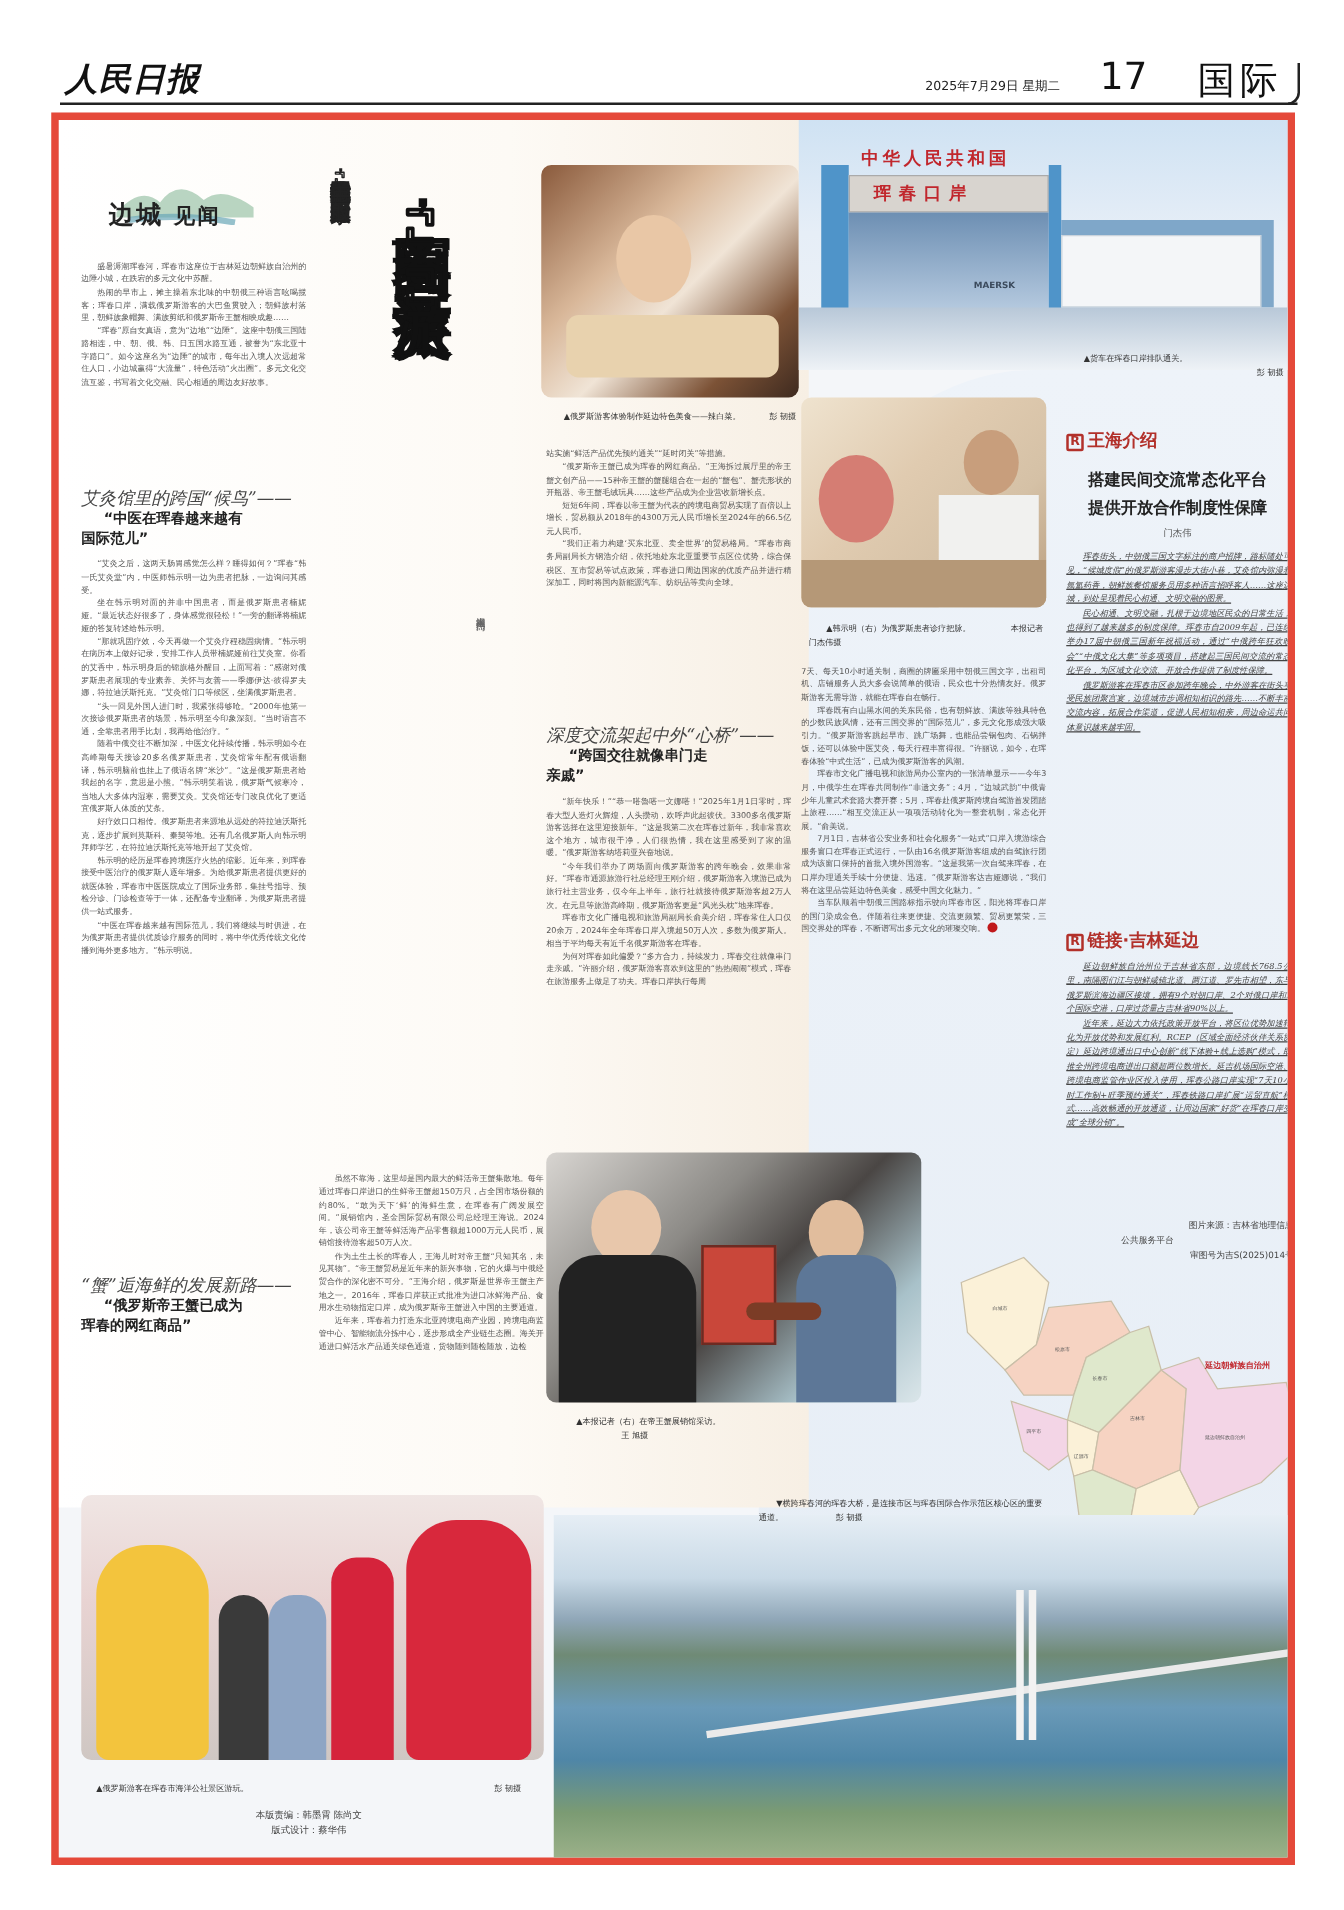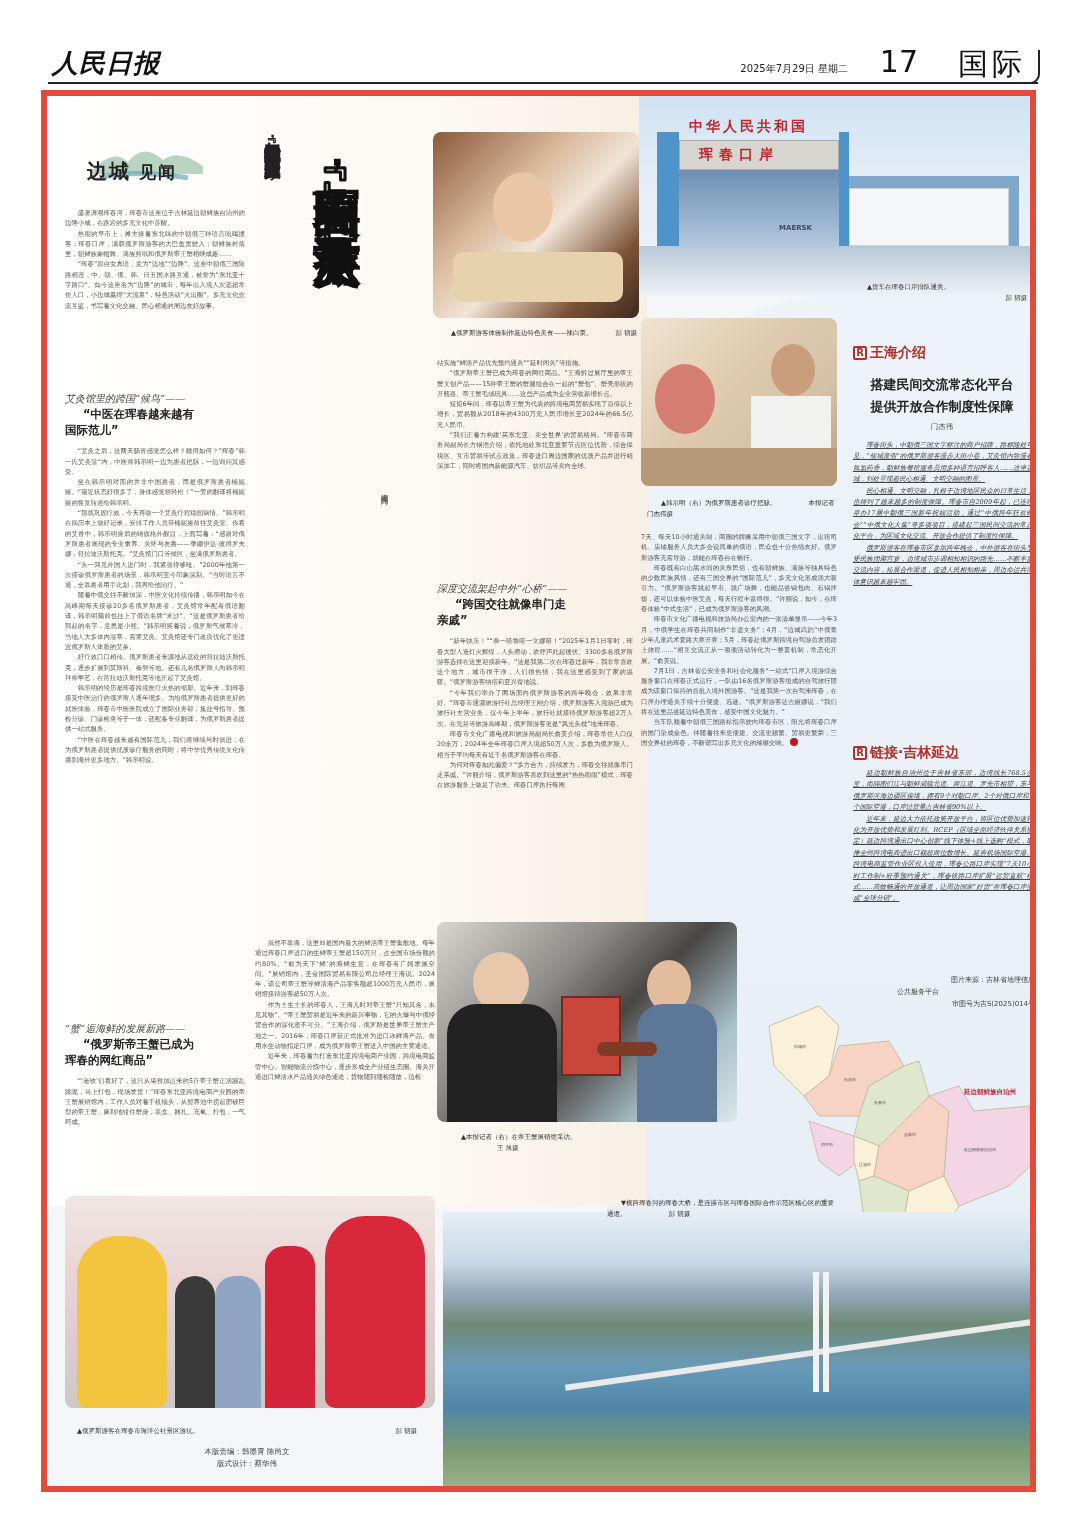--- a/index.html
+++ b/index.html
@@ -17,21 +17,21 @@
   
   .frame { position: absolute; left: 41px; top: 90px; width: 995px; height: 1402px; border: 6px solid #e5493a; background: #f4f6f9; overflow: hidden; }
   .frame-inner { position: absolute; inset: 0; }
 
   .bg-cream { position: absolute; left: 0; top: 0; width: 600px; height: 1110px; background: linear-gradient(90deg, #ffffff 0%, #fdfaf5 60%, #f7efe4 100%); }
   .bg-blue { position: absolute; left: 560px; top: 200px; width: 440px; height: 1000px; background: linear-gradient(180deg, #eef3f9, #e7eef6); border-top-left-radius: 50% 30%; }
 
   .col { position: absolute; font-size: 6.4px; line-height: 10.3px; color: #555; text-align: justify; font-family: "DejaVu Sans", sans-serif; }
   .col p { text-indent: 2em; margin-bottom: 0; }
 
-  .kicker { font-family: "DejaVu Serif", serif; font-style: italic; font-size: 10px; color: #444; margin: 8px 0 2px 0; }
+  .kicker { font-family: "DejaVu Serif", serif; font-style: italic; font-size: 14px; color: #444; margin: 8px 0 2px 0; }
   .subhead { font-family: "DejaVu Sans", sans-serif; font-weight: bold; font-size: 11.5px; line-height: 16px; color: #222; margin-bottom: 8px; }
   .subhead .indent { padding-left: 18px; }
 
   .brand { position: absolute; left: 26px; top: 40px; width: 150px; height: 60px; }
   .brand .mount { position: absolute; left: 20px; top: 4px; width: 110px; height: 40px; }
   .brand .label { position: absolute; left: 14px; top: 22px; font-family: Liberation Sans, sans-serif; font-size: 20px; font-weight: bold; color: #222; letter-spacing: 2px; }
   .brand .label span { font-size: 17px; margin-left: 8px; }
 
   .vtitle { position: absolute; writing-mode: vertical-rl; font-family: "DejaVu Sans", sans-serif; font-weight: bold; color: #111; }
   .vdeck { position: absolute; writing-mode: vertical-rl; font-family: "DejaVu Serif", serif; font-weight: bold; color: #222; }
@@ -97,21 +97,20 @@
       <p>韩示明的经历是珲春跨境医疗火热的缩影。近年来，到珲春接受中医治疗的俄罗斯人逐年增多。为给俄罗斯患者提供更好的就医体验，珲春市中医医院成立了国际业务部，集挂号指导、预检分诊、门诊检查等于一体，还配备专业翻译，为俄罗斯患者提供一站式服务。</p>
       <p>“中医在珲春越来越有国际范儿，我们将继续与时俱进，在为俄罗斯患者提供优质诊疗服务的同时，将中华优秀传统文化传播到海外更多地方。”韩示明说。</p>
     </div>
 
     <div class="col" style="left:18px; top:920px; width:180px;">
       <div class="kicker">“蟹”逅海鲜的发展新路——</div>
       <div class="subhead">
         <div class="indent">“俄罗斯帝王蟹已成为</div>
         <div>珲春的网红商品”</div>
       </div>
-      <p>“‘老铁’们看好了，这只从堪察加运来的5斤帝王蟹正活蹦乱跳呢，马上打包，现场发货！”珲春东北亚跨境电商产业园的帝王蟹展销馆内，工作人员对着手机镜头，从暂养池中捞起肥硕巨型的帝王蟹，麻利地钳住蟹身，装盒、捆扎、充氧、打包，一气呵成。</p>
     </div>
 
     <div class="vdeck" style="left:215px; top:36px; height:580px; font-size:16.5px; line-height:20px;">这座位于中朝俄三国交界处名为『边陲』的城市，对周边国家吸引力非同一般</div>
     <div class="vtitle" style="left:262px; top:56px; height:780px; font-size:48px; line-height:58px;">珲春『火出圈』，不只『艾灸旅游』</div>
     <div class="vbyline" style="left:332px; top:392px;">本报记者 门杰伟</div>
 
     <div class="col" style="left:208px; top:842px; width:180px;">
       <p>虽然不靠海，这里却是国内最大的鲜活帝王蟹集散地。每年通过珲春口岸进口的生鲜帝王蟹超150万只，占全国市场份额的约80%。“敢为天下‘鲜’的海鲜生意，在珲春有广阔发展空间。”展销馆内，圣金国际贸易有限公司总经理王海说。2024年，该公司帝王蟹等鲜活海产品零售额超1000万元人民币，展销馆接待游客超50万人次。</p>
       <p>作为土生土长的珲春人，王海儿时对帝王蟹“只知其名，未见其物”。“帝王蟹贸易是近年来的新兴事物，它的火爆与中俄经贸合作的深化密不可分。”王海介绍，俄罗斯是世界帝王蟹主产地之一。2016年，珲春口岸获正式批准为进口冰鲜海产品、食用水生动物指定口岸，成为俄罗斯帝王蟹进入中国的主要通道。</p>
       <p>近年来，珲春着力打造东北亚跨境电商产业园，跨境电商监管中心、智能物流分拣中心，逐步形成全产业链生态圈。海关开通进口鲜活水产品通关绿色通道，货物随到随检随放，边检</p>

